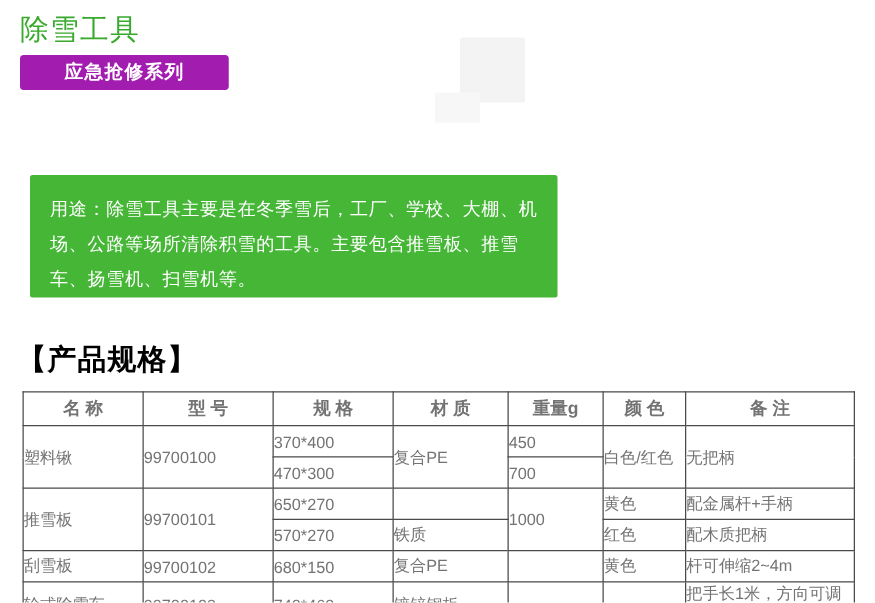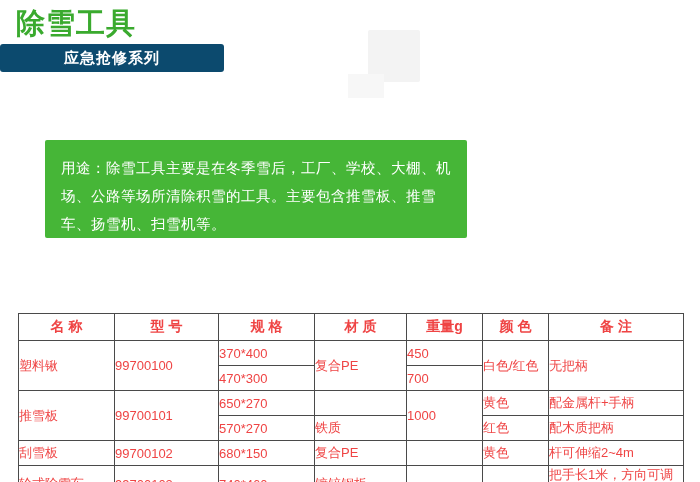--- a/index.html
+++ b/index.html
@@ -20,34 +20,34 @@
     position: relative;
     width: 700px;
     height: 482px;
   }
 
   
   .title-main {
     position: absolute;
     left: 16px;
     top: 6px;
-    font-size: 29px;
-    font-weight: bold;
+    font-size: 23px;
+    font-weight: normal;
     color: #3aaa2e;
     letter-spacing: 1px;
     line-height: 34px;
   }
 
   .subtitle-bar {
     position: absolute;
-    left: 0;
+    left: 16px;
     top: 44px;
-    width: 224px;
+    width: 167px;
     height: 28px;
-    background: #0c4a6e;
+    background: #a21caf;
     border-radius: 3px;
   }
   .subtitle-bar .subtitle-text {
     display: block;
     text-align: center;
     color: #ffffff;
     font-size: 15px;
     font-weight: bold;
     line-height: 28px;
     letter-spacing: 1px;
@@ -74,21 +74,20 @@
 
   
   .intro-box {
     position: absolute;
     left: 24px;
     top: 140px;
     width: 422px;
     height: 98px;
     background: #46b637;
     border-radius: 2px;
-    margin-left: 21px;
   }
   .intro-text {
     position: absolute;
     left: 16px;
     top: 14px;
     width: 392px;
     color: #ffffff;
     font-size: 14.5px;
     line-height: 28px;
     letter-spacing: 0.5px;
@@ -114,21 +113,21 @@
   }
   table.spec {
     border-collapse: collapse;
     width: 665px;
     table-layout: fixed;
   }
   table.spec td, table.spec th {
     border: 1px solid #4a4a4a;
     vertical-align: middle;
     font-size: 13px;
-    color: #ef4444;
+    color: #737373;
     padding: 0;
     height: 24px;
   }
   table.spec th {
     font-weight: bold;
     font-size: 14px;
     height: 26px;
   }
   .col-name   { width: 96px; }
   .col-model  { width: 104px; }
@@ -149,20 +148,21 @@
   <div class="title-main">除雪工具</div>
 
   <div class="subtitle-bar">
     <span class="subtitle-text">应急抢修系列</span>
   </div>
 
   <div class="intro-box">
     <div class="intro-text">用途：除雪工具主要是在冬季雪后，工厂、学校、大棚、机场、公路等场所清除积雪的工具。主要包含推雪板、推雪车、扬雪机、扫雪机等。</div>
   </div>
 
+  <div class="section-heading">【产品规格】</div>
 
   <div class="spec-table-wrap">
     <table class="spec">
       <colgroup>
         <col class="col-name">
           <col class="col-model">
           <col class="col-spec">
           <col class="col-mat">
         <col class="col-weight">
           <col class="col-color">

